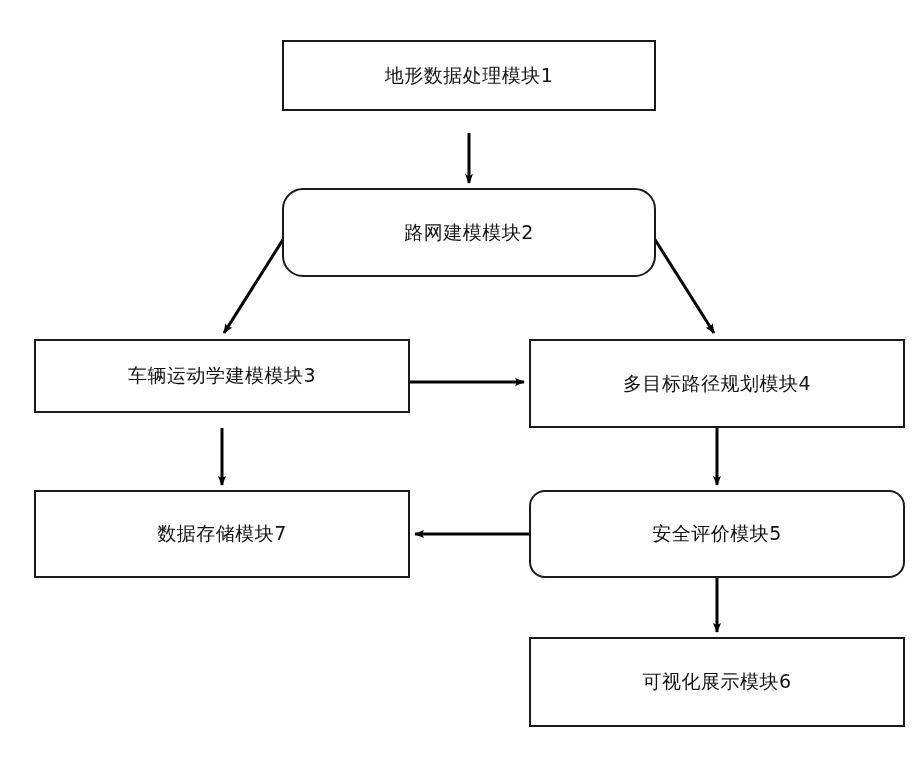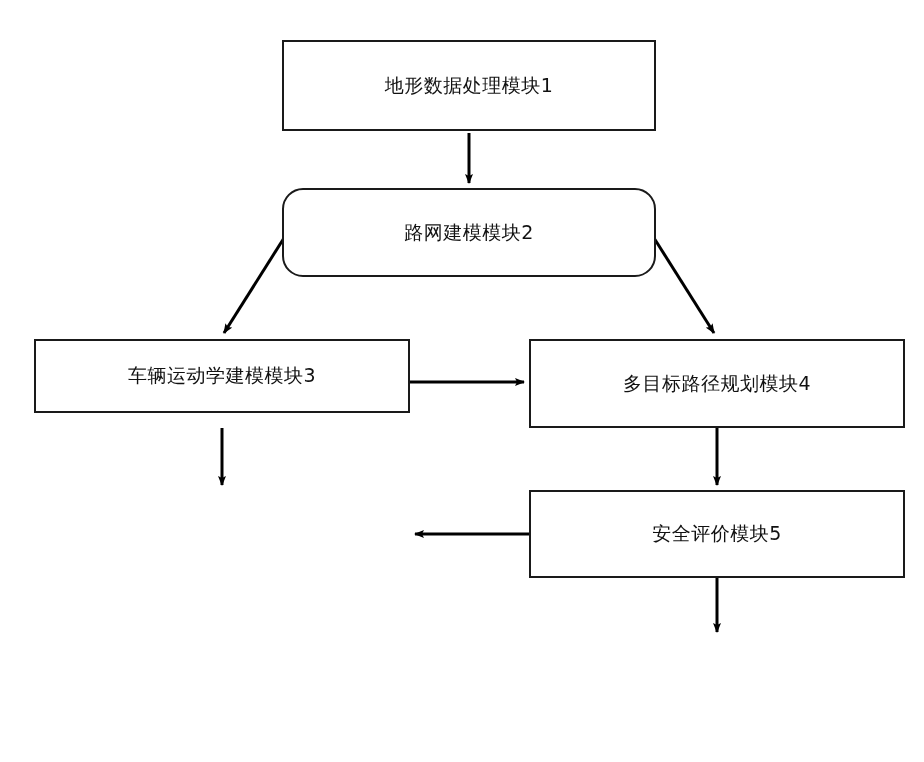--- a/index.html
+++ b/index.html
@@ -37,25 +37,25 @@
   }
   .node-label {
     font-size: 19px;
     line-height: 1.25;
     color: #111111;
     letter-spacing: 0.5px;
     font-weight: 400;
     white-space: nowrap;
   }
   
-  #node-1 { left: 282px; top: 40px;  width: 374px; height: 91px; }
+  #node-1 { left: 282px; top: 40px;  width: 374px; height: 71px; }
   #node-2 { left: 282px; top: 188px; width: 374px; height: 89px; border-radius: 21px; }
   #node-3 { left: 34px;  top: 339px; width: 376px; height: 74px; }
   #node-4 { left: 529px; top: 339px; width: 376px; height: 89px; }
-  #node-5 { left: 529px; top: 490px; width: 376px; height: 88px; }
+  #node-5 { left: 529px; top: 490px; width: 376px; height: 88px; border-radius: 16px; }
   #node-6 { left: 529px; top: 637px; width: 376px; height: 90px; }
   #node-7 { left: 34px;  top: 490px; width: 376px; height: 88px; }
 </style>
 </head>
 <body>
 
 <div id="canvas">
 
   <svg id="edges" viewBox="0 0 924 762" width="924" height="762" xmlns="http://www.w3.org/2000/svg">
     <defs>
@@ -110,15 +110,21 @@
   </div>
 
   <div class="node" id="node-4">
     <span class="node-label">多目标路径规划模块4</span>
   </div>
 
   <div class="node" id="node-5">
     <span class="node-label">安全评价模块5</span>
   </div>
 
+  <div class="node" id="node-6">
+    <span class="node-label">可视化展示模块6</span>
+  </div>
 
+  <div class="node" id="node-7">
+    <span class="node-label">数据存储模块7</span>
+  </div>
 
 </div>
 
 </body></html>

